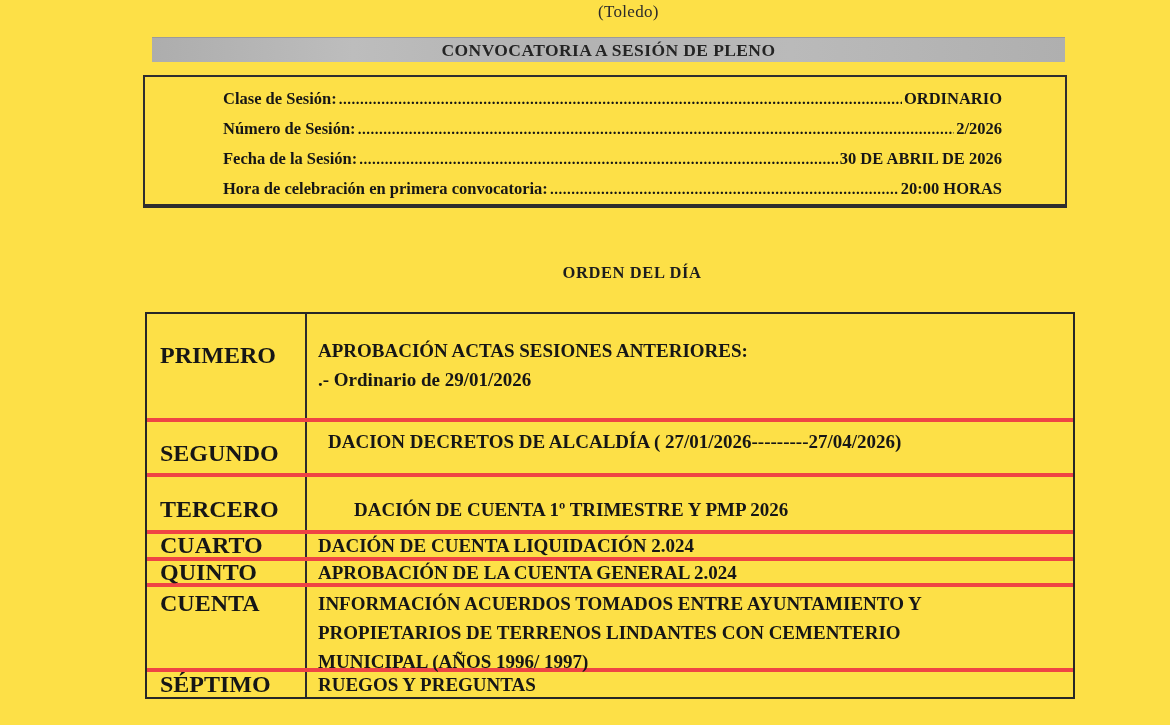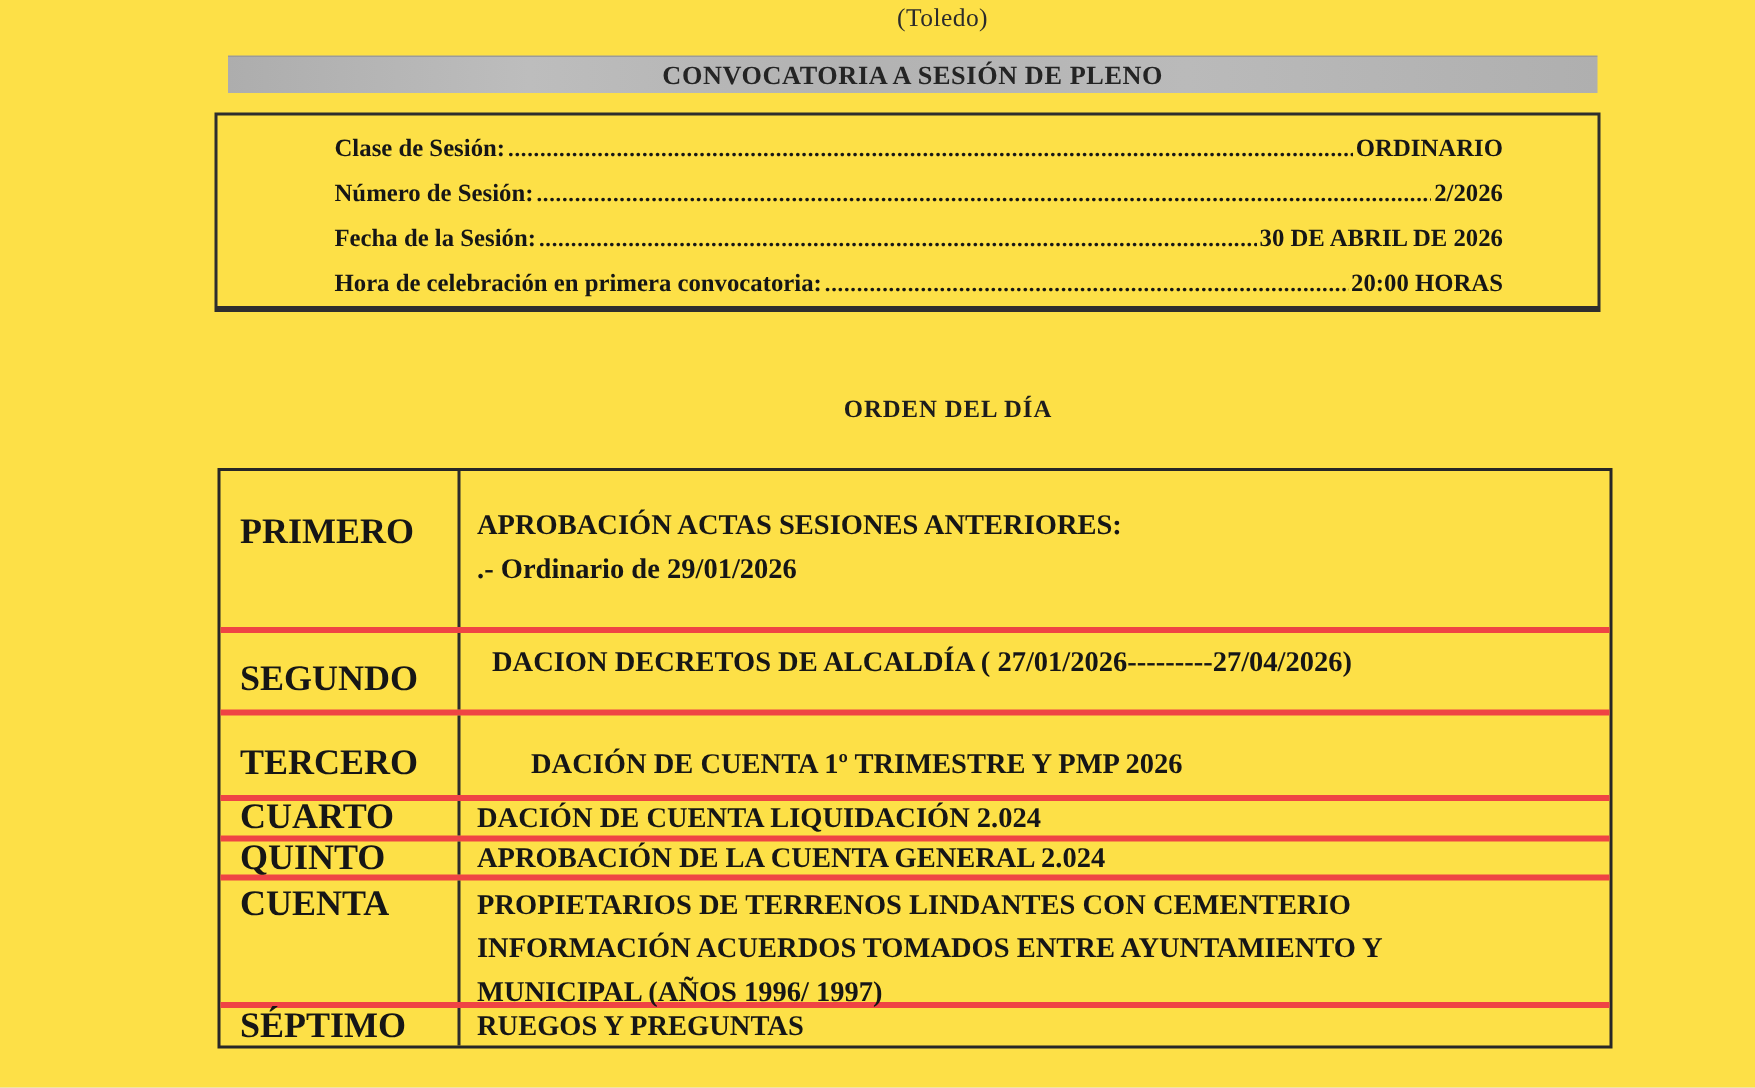--- a/index.html
+++ b/index.html
@@ -226,22 +226,22 @@
       <div class="cell-desc">
         <div class="line">APROBACIÓN DE LA CUENTA GENERAL 2.024</div>
       </div>
     </div>
 
     <div class="agenda-row row-6">
       <div class="cell-item">
         <div class="line">CUENTA</div>
       </div>
       <div class="cell-desc">
+        <div class="line">INFORMACIÓN ACUERDOS TOMADOS  ENTRE AYUNTAMIENTO Y</div>
         <div class="line">PROPIETARIOS DE TERRENOS LINDANTES CON CEMENTERIO</div>
-        <div class="line">INFORMACIÓN ACUERDOS TOMADOS  ENTRE AYUNTAMIENTO Y</div>
         <div class="line">MUNICIPAL (AÑOS 1996/ 1997)</div>
       </div>
     </div>
 
     <div class="agenda-row row-7">
       <div class="cell-item">
         <div class="line">SÉPTIMO</div>
       </div>
       <div class="cell-desc">
         <div class="line">RUEGOS Y PREGUNTAS</div>

